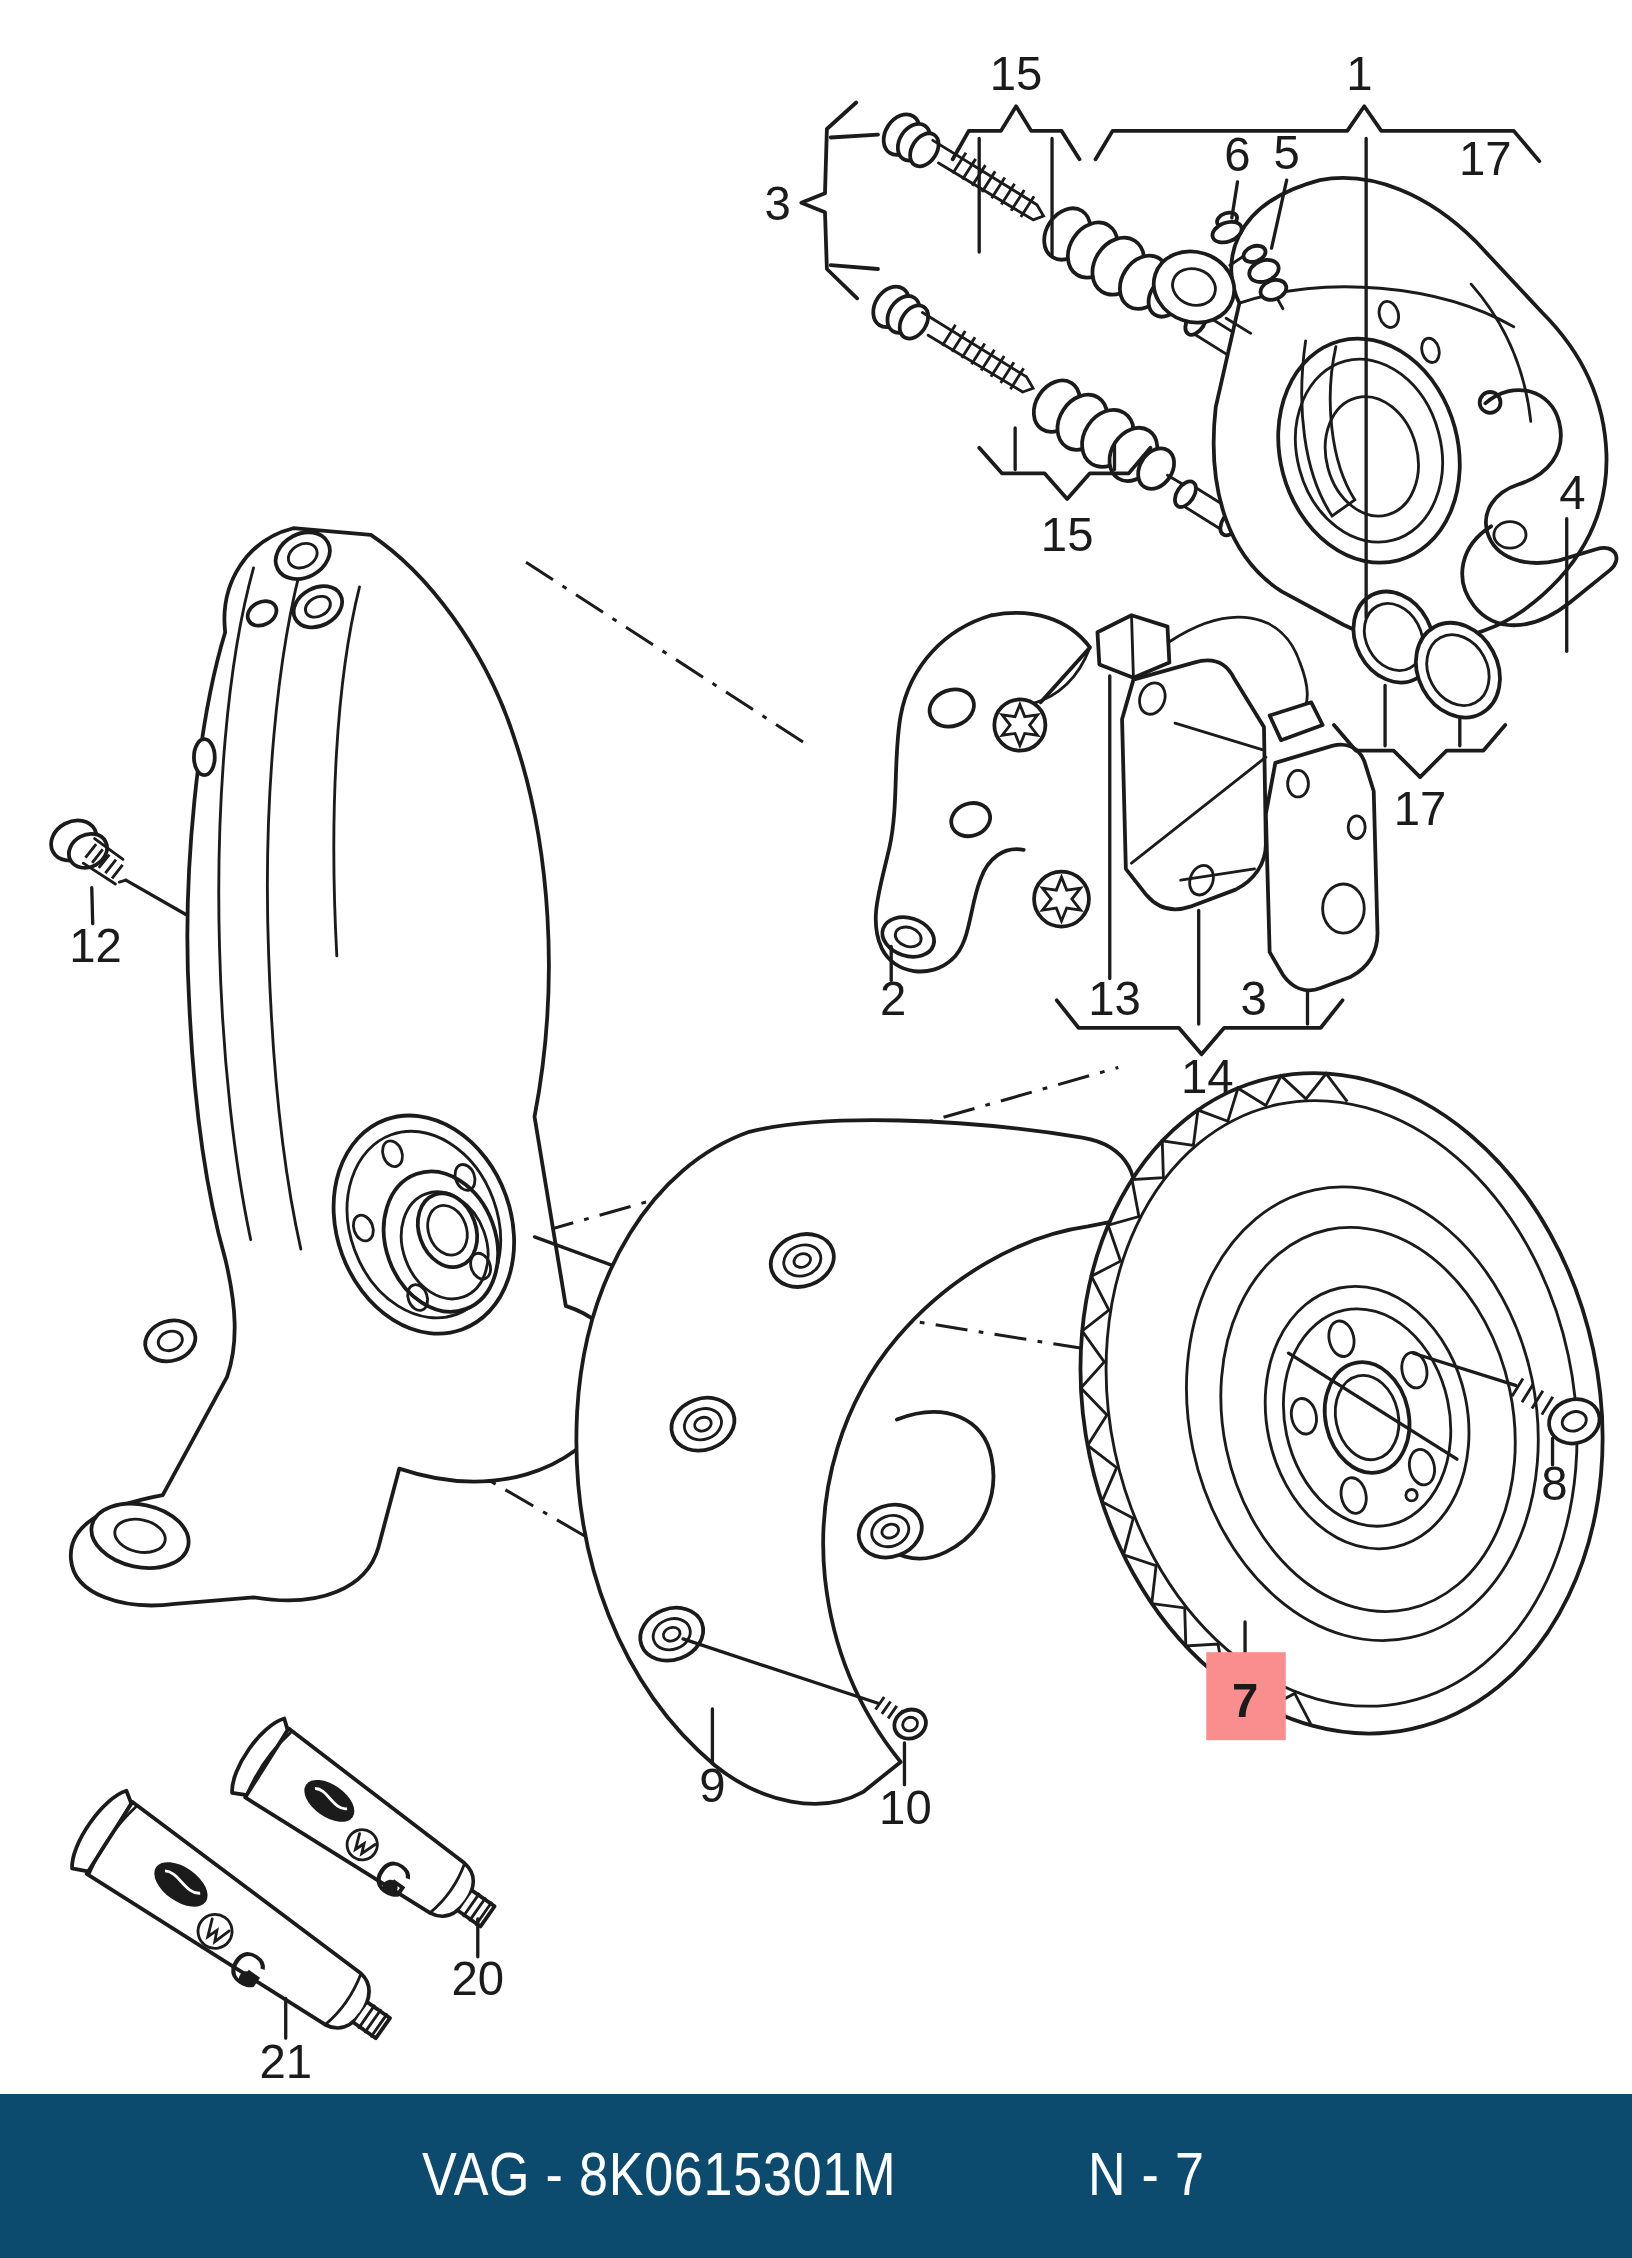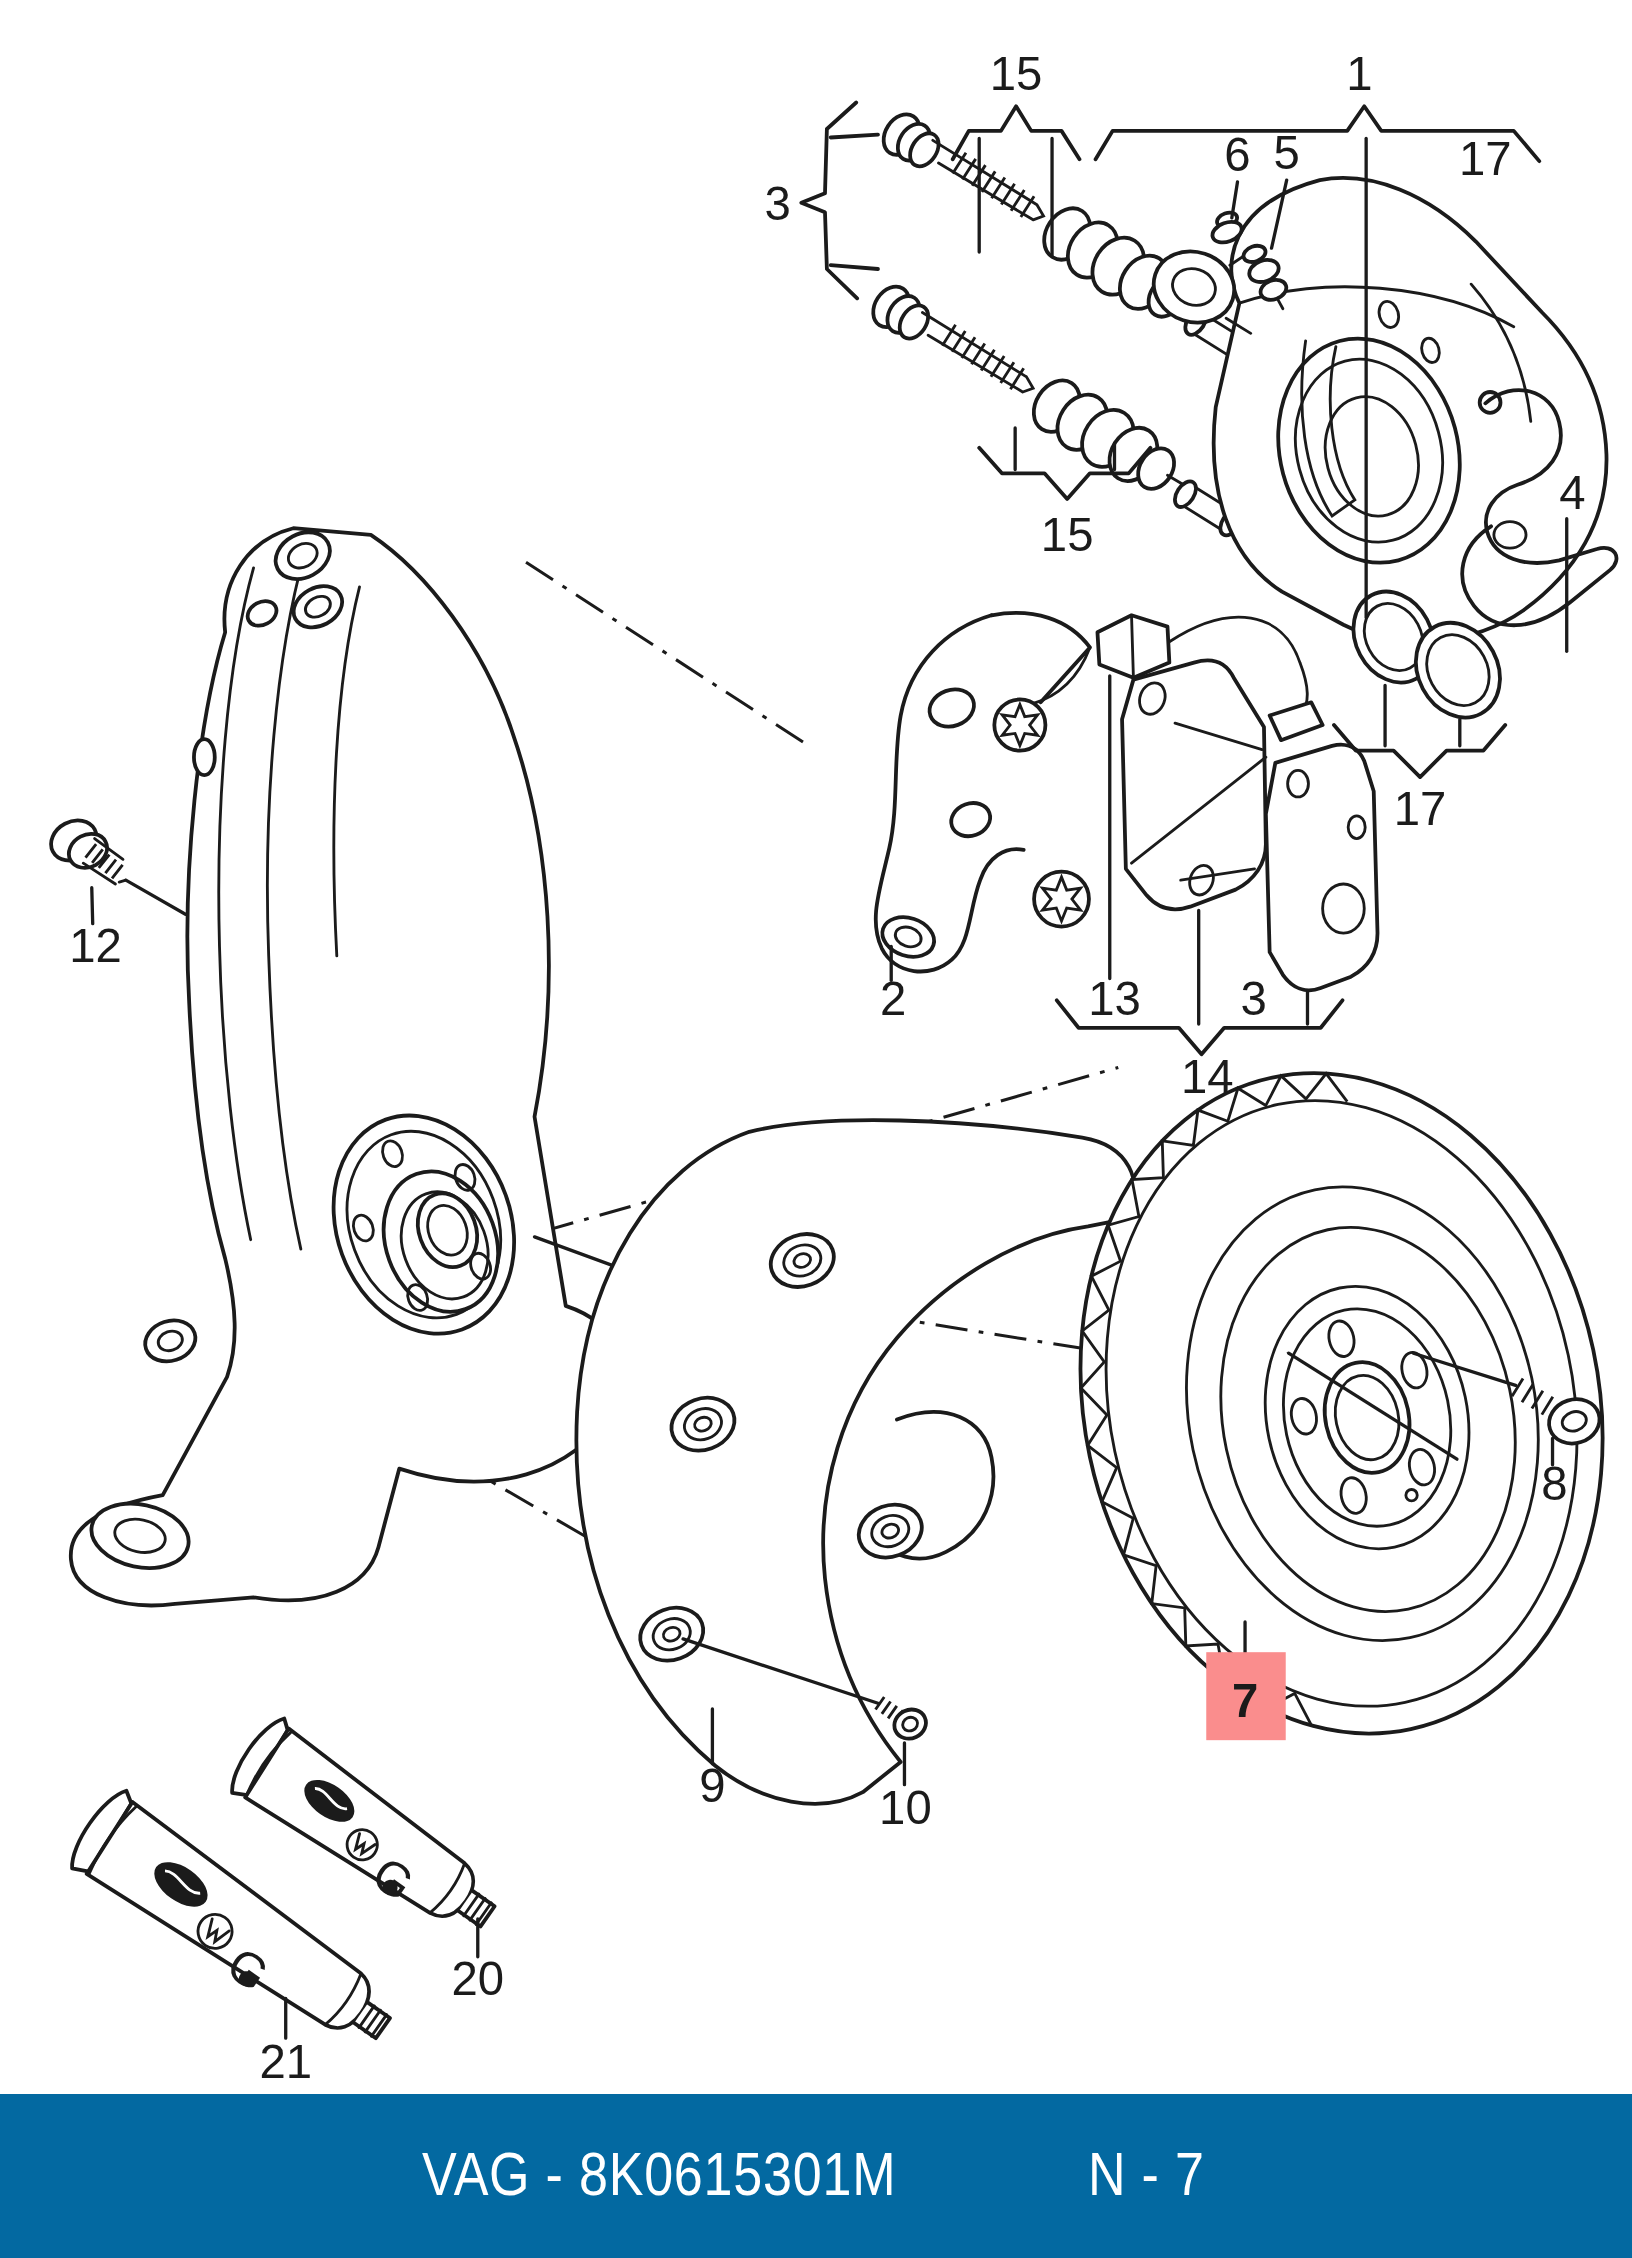--- a/index.html
+++ b/index.html
@@ -320,18 +320,18 @@
     <text x="1276" y="1155">14</text>
     <text x="101" y="1016">12</text>
     <text x="753" y="1904">9</text>
     <text x="957" y="1928">10</text>
     <text x="1643" y="1585">8</text>
     <text x="505" y="2108">20</text>
     <text x="302" y="2196">21</text>
   </g>
 </svg>
 
-<div id="footer" style="background: #0369a1;">
+<div id="footer" style="background: #0c4a6e;">
   <span class="lf">VAG - 8K0615301M</span>
   <span class="rf">N - 7</span>
 </div>
 </div>
 
 
 </body></html>

